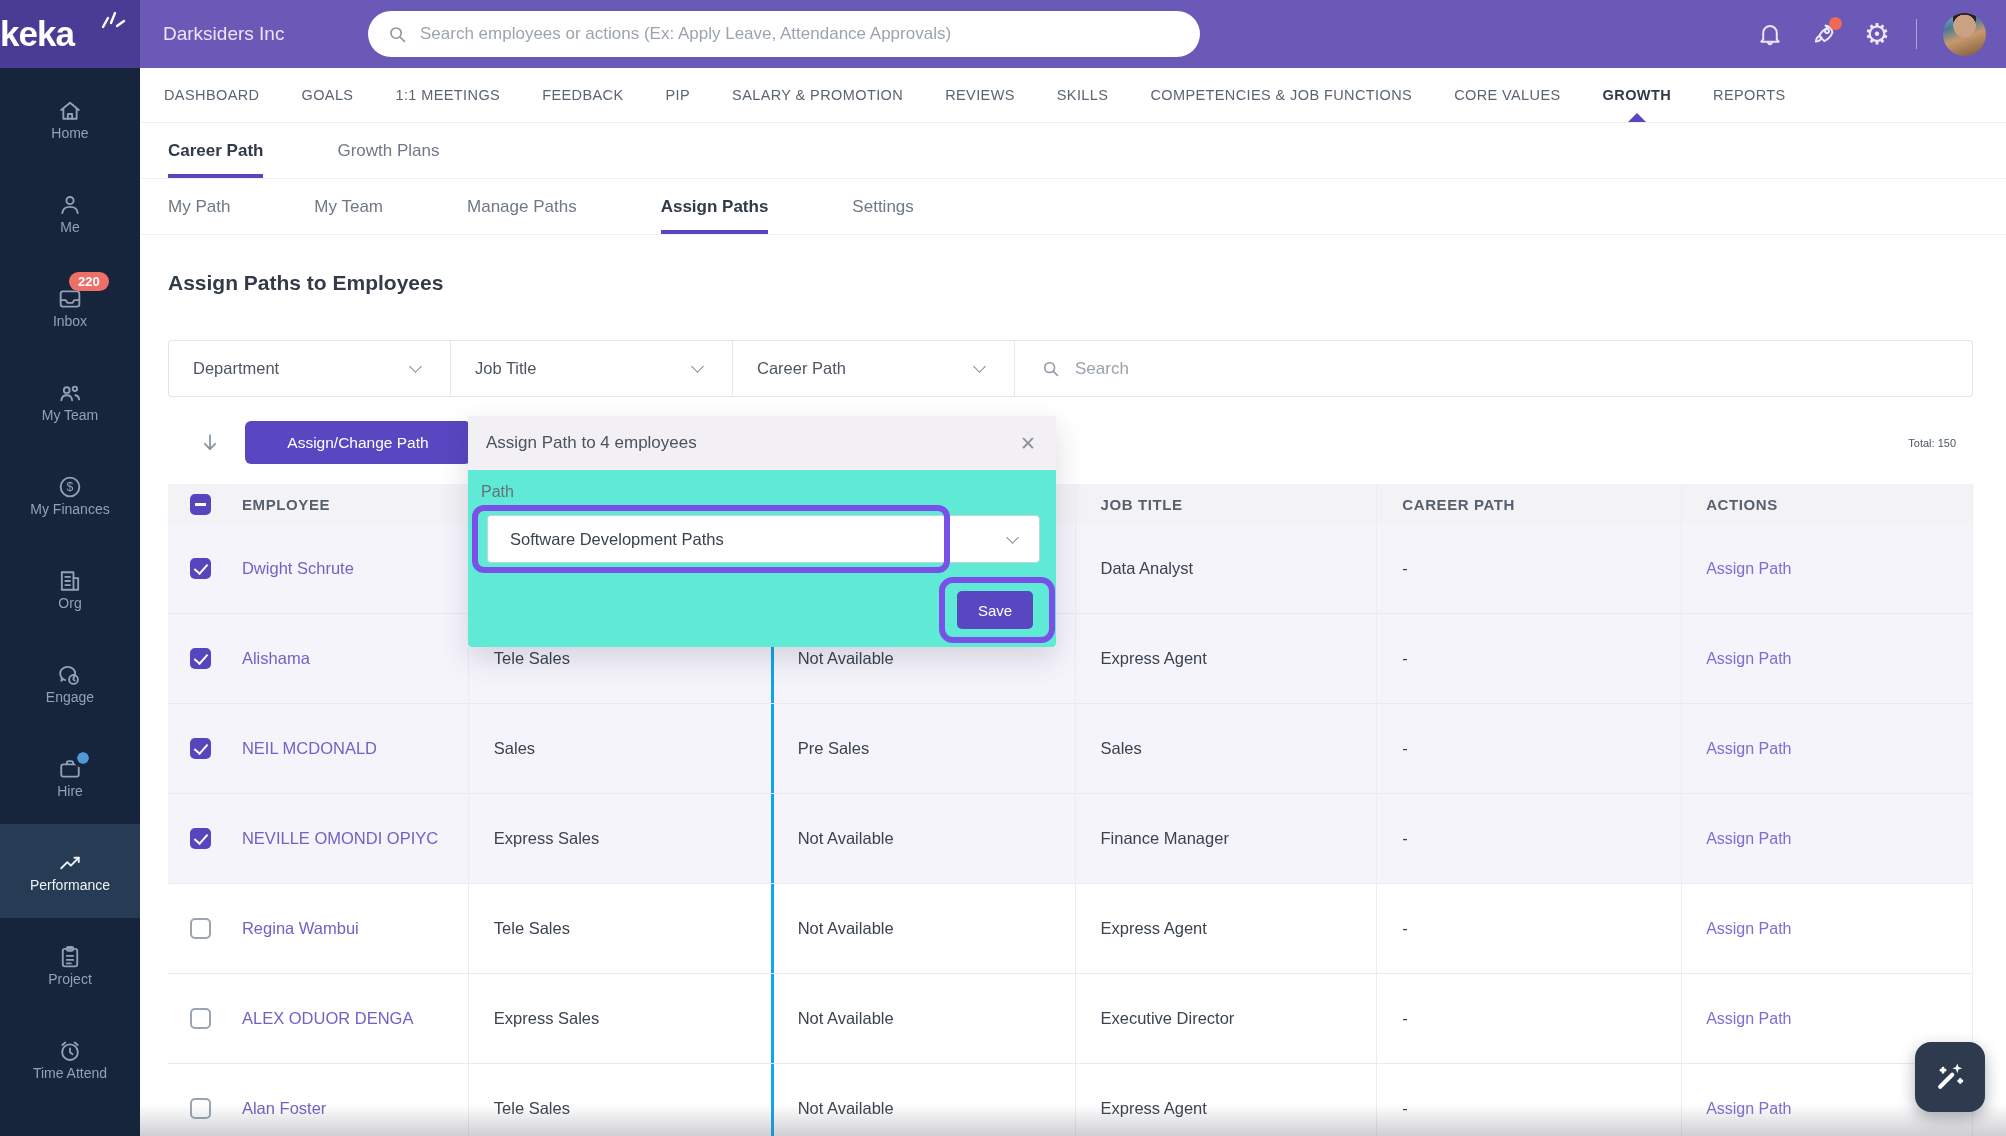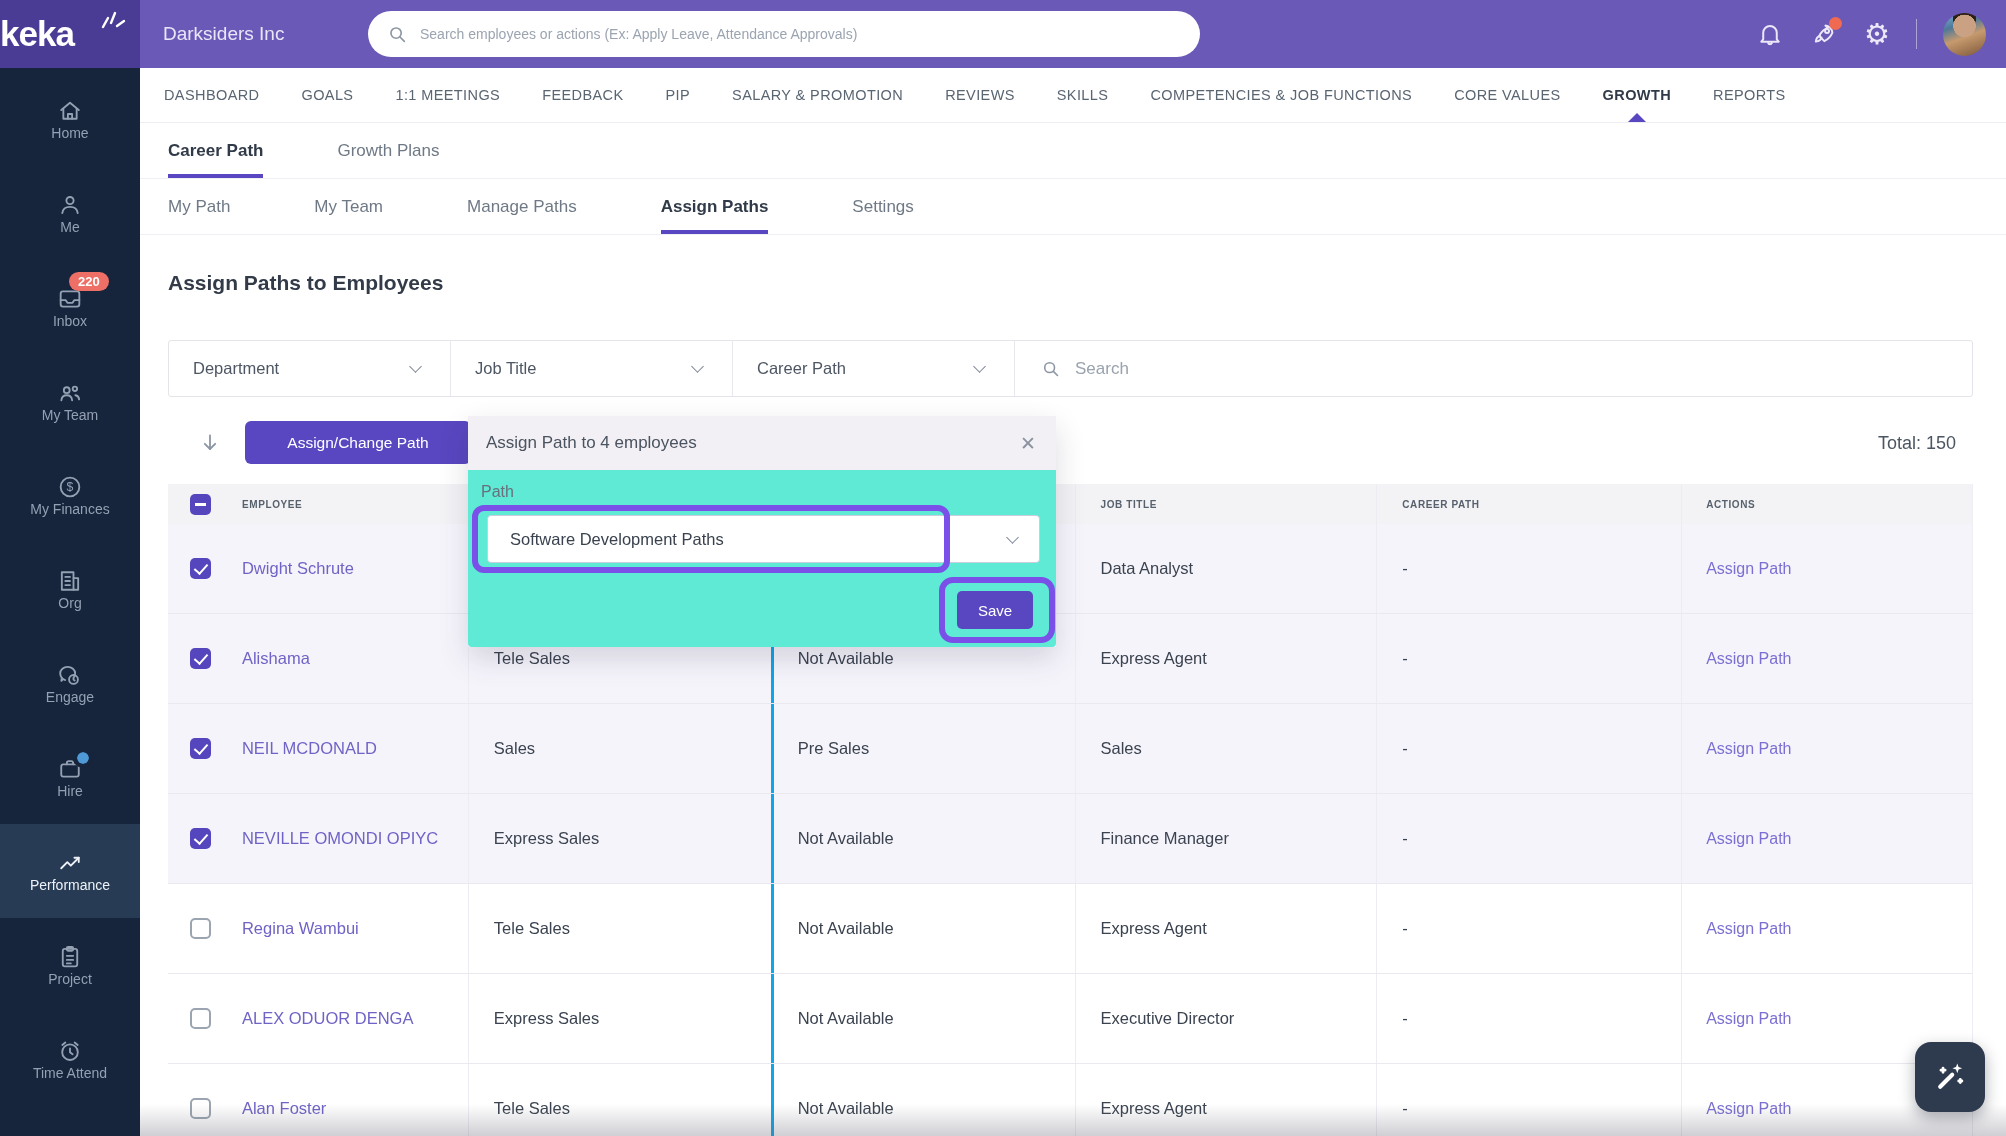--- a/index.html
+++ b/index.html
@@ -8,21 +8,21 @@
   .screen{position:relative;width:2006px;height:1136px;overflow:hidden;background:#fff}
 
   
   .topbar{position:absolute;left:0;top:0;width:2006px;height:68px;background:#6a59b7;z-index:8}
   .logo{position:absolute;left:0;top:0;width:140px;height:68px;background:#4a3c95;display:flex;align-items:center;justify-content:flex-start}
   .logo .logo-text{color:#fff;font-size:35px;font-weight:bold;letter-spacing:-1px;margin-right:10px}
   .logo svg.spark{position:absolute;right:14px;top:9px;width:26px;height:20px;stroke:#fff;stroke-width:2.4;stroke-linecap:round;fill:none}
   .company{position:absolute;left:163px;top:0;height:68px;display:flex;align-items:center;color:#eae6f8;font-size:19px}
   .searchpill{position:absolute;left:368px;top:11px;width:832px;height:46px;background:#fff;border-radius:23px;display:flex;align-items:center;padding-left:18px;gap:12px}
   .searchpill svg{width:22px;height:22px;stroke:#8d96a3;stroke-width:1.8;fill:none;stroke-linecap:round;flex:none}
-  .searchpill input{border:none;outline:none;flex:1;font-size:14px;color:#3a434f;background:transparent;font-family:inherit}
+  .searchpill input{border:none;outline:none;flex:1;font-size:17px;color:#3a434f;background:transparent;font-family:inherit}
   .searchpill input::placeholder{color:#9ba4b0}
   .top-icons{position:absolute;right:20px;top:0;height:68px;display:flex;align-items:center;gap:26px}
   .tico{position:relative;display:flex;align-items:center;justify-content:center;cursor:pointer}
   .tico svg{width:28px;height:28px;stroke:#ece8fa;stroke-width:1.7;fill:none;stroke-linecap:round;stroke-linejoin:round}
   .gear-char{font-size:29px;color:#ece8fa;line-height:1}
   .tico .ndot{position:absolute;top:-3px;right:-4px;width:13px;height:13px;border-radius:50%;background:#f06a52}
   .tdivider{width:1px;height:30px;background:rgba(255,255,255,.45)}
   .avatar{width:43px;height:43px;border-radius:50%;background:
     radial-gradient(circle at 50% 30%,#caa182 0 30%,transparent 31%),
     radial-gradient(circle at 50% 12%,#2c2017 0 26%,transparent 27%),
@@ -60,26 +60,26 @@
   .chev{width:9px;height:9px;border-right:1.8px solid #7d8694;border-bottom:1.8px solid #7d8694;transform:rotate(45deg);margin-left:auto;margin-top:-4px;flex:none}
   .fsearch{flex:1;display:flex;align-items:center;padding-left:25px;gap:14px}
   .fsearch svg{width:21px;height:21px;stroke:#8d96a3;stroke-width:1.8;fill:none;stroke-linecap:round;flex:none}
   .fsearch input{border:none;outline:none;font-size:17px;color:#3a434f;flex:1;background:transparent;font-family:inherit}
   .fsearch input::placeholder{color:#99a2ae}
 
   .actionrow{position:absolute;left:28px;top:348px;width:1805px;height:54px}
   .sort-ico{position:absolute;left:30px;top:15px;width:24px;height:24px;cursor:pointer}
   .sort-ico svg{width:24px;height:24px;stroke:#8b95a2;stroke-width:1.8;fill:none;stroke-linecap:round;stroke-linejoin:round}
   .assign-btn{position:absolute;left:77px;top:5px;width:226px;height:43px;background:#5847c0;border:none;border-radius:6px;color:#fff;font-size:15.5px;font-family:inherit;cursor:pointer}
-  .total{position:absolute;right:17px;top:0;height:54px;display:flex;align-items:center;font-size:18px;color:#4c5662}
+  .total{position:absolute;right:17px;top:0;height:54px;display:flex;align-items:center;font-size:11px;color:#4c5662}
 
   
   .table{position:absolute;left:28px;top:416px;width:1805px;border-right:1px solid #efeef4}
   .thead{height:40px;background:#f3f3f6;display:flex}
-  .hcell{display:flex;align-items:center;font-size:10px;font-weight:bold;letter-spacing:.6px;color:#57616d}
+  .hcell{display:flex;align-items:center;font-size:15px;font-weight:bold;letter-spacing:.6px;color:#57616d}
   .trow{height:90px;display:flex;border-bottom:1px solid #eae9f0;background:#fff}
   .trow.selected{background:#f6f4fb}
   .cell{display:flex;align-items:center;font-size:16.5px;color:#3a434f}
   .c0{width:66px;justify-content:center}
   .c1{width:234px;padding-left:8px}
   .c2{width:303px;padding-left:25px;border-left:1px solid #edecf3}
   .c3{width:305px;padding-left:24px;border-left:3px solid #0ea5e9}
   .c4{width:301px;padding-left:24px;border-left:1px solid #edecf3}
   .c5{width:305px;padding-left:25px;border-left:1px solid #edecf3}
   .c6{width:291px;padding-left:24px;border-left:1px solid #edecf3}

